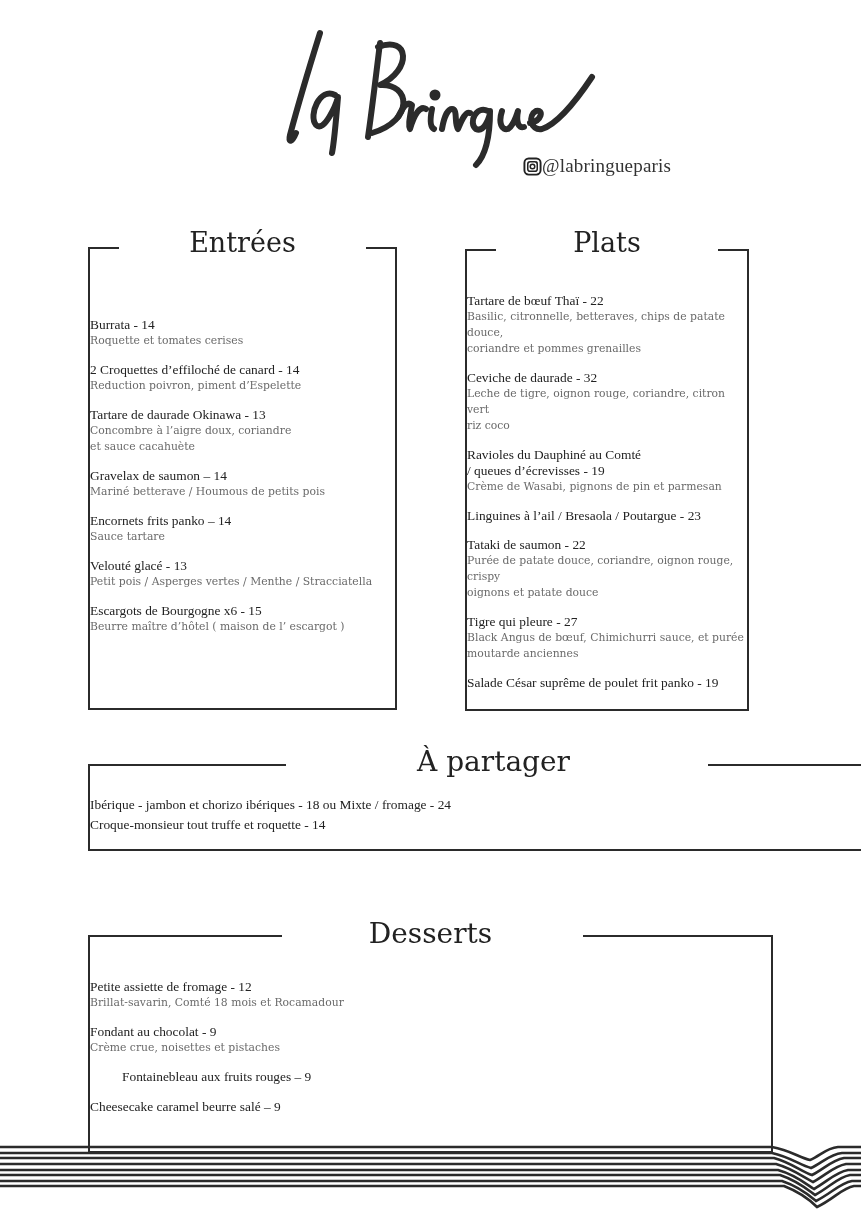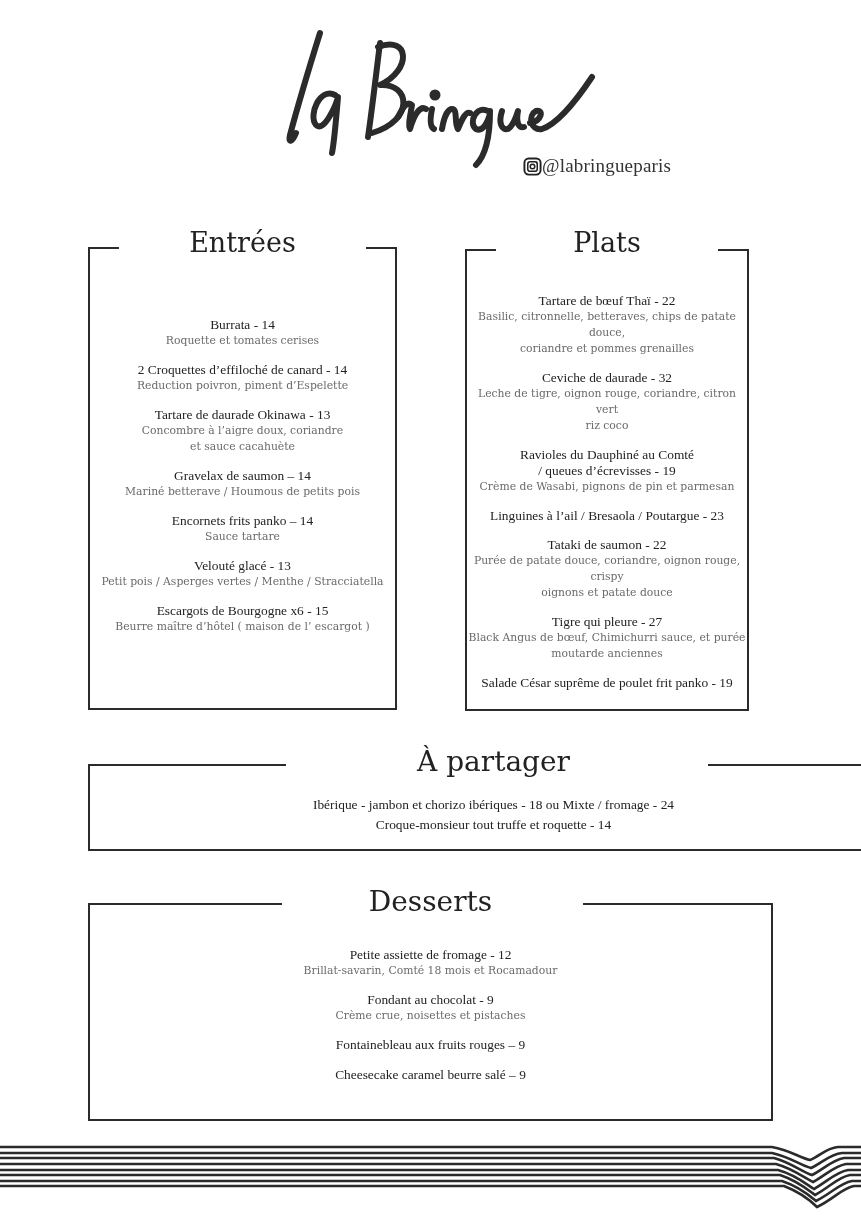--- a/index.html
+++ b/index.html
@@ -11,29 +11,29 @@
   .insta { position: absolute; left: 523px; top: 155px; display: flex; align-items: center; gap: 0; }
   .insta .ig { width: 19px; height: 19px; }
   .insta .handle { font-family: "Liberation Serif", serif; font-size: 19px; color: #333; letter-spacing: 0.2px; }
 
   .box { position: absolute; border: 2px solid #2b2b2b; border-top: none; box-sizing: border-box; }
   .topseg { position: absolute; height: 2px; background: #2b2b2b; top: 0; }
   .box-title {
     position: absolute; left: 0; right: 0; text-align: center;
     font-family: "DejaVu Serif", serif; font-weight: normal; color: #222;
   }
-  .items { position: absolute; left: 0; right: 0; text-align: center; }
+  .items { position: absolute; left: 0; right: 0; }
   .item { margin-bottom: 13px; }
   .item .name { font-family: "Liberation Serif", serif; font-size: 13.4px; color: #222; line-height: 16px; }
   .item .desc { font-family: "DejaVu Serif", serif; font-size: 10.8px; color: #6a6a6a; line-height: 16px; font-weight: 300; }
 
   #entrees { left: 88px; top: 247px; width: 309px; height: 463px; }
   #plats { left: 465px; top: 249px; width: 284px; height: 462px; }
   #partager { left: 88px; top: 764px; width: 811px; height: 87px; }
-  #desserts { left: 88px; top: 903px; width: 685px; height: 218px; }
+  #desserts { left: 88px; top: 935px; width: 685px; height: 218px; }
 
   .stripes { position: absolute; left: 0; top: 1140px; width: 861px; height: 72px; }
 </style>
 </head>
 <body>
 
 <svg class="logo" viewBox="0 0 320 150">
   <g fill="none" stroke="#2b2b2b" stroke-width="6" stroke-linecap="round" stroke-linejoin="round">
 
     <path d="M40 8 C30 40, 18 80, 10 110 C8 118, 12 118, 16 108"></path>
@@ -164,21 +164,21 @@
   <div class="box-title" style="top:-18px;font-size:28px;">Desserts</div>
   <div class="items" style="top:44px;">
     <div class="item">
       <div class="name">Petite assiette de fromage - 12</div>
       <div class="desc">Brillat-savarin, Comté 18 mois et Rocamadour</div>
     </div>
     <div class="item">
       <div class="name">Fondant au chocolat - 9</div>
       <div class="desc">Crème crue, noisettes et pistaches</div>
     </div>
-    <div class="item" style="margin-bottom:14px;">
+    <div class="item" style="margin-bottom:14px;padding-left:32px;">
       <div class="name">Fontainebleau aux fruits rouges – 9</div>
     </div>
     <div class="item">
       <div class="name">Cheesecake caramel beurre salé – 9</div>
     </div>
   </div>
 </div>
 
 <svg class="stripes" viewBox="0 0 861 72">
   <g fill="none" stroke="#2b2b2b" stroke-width="2.6">

